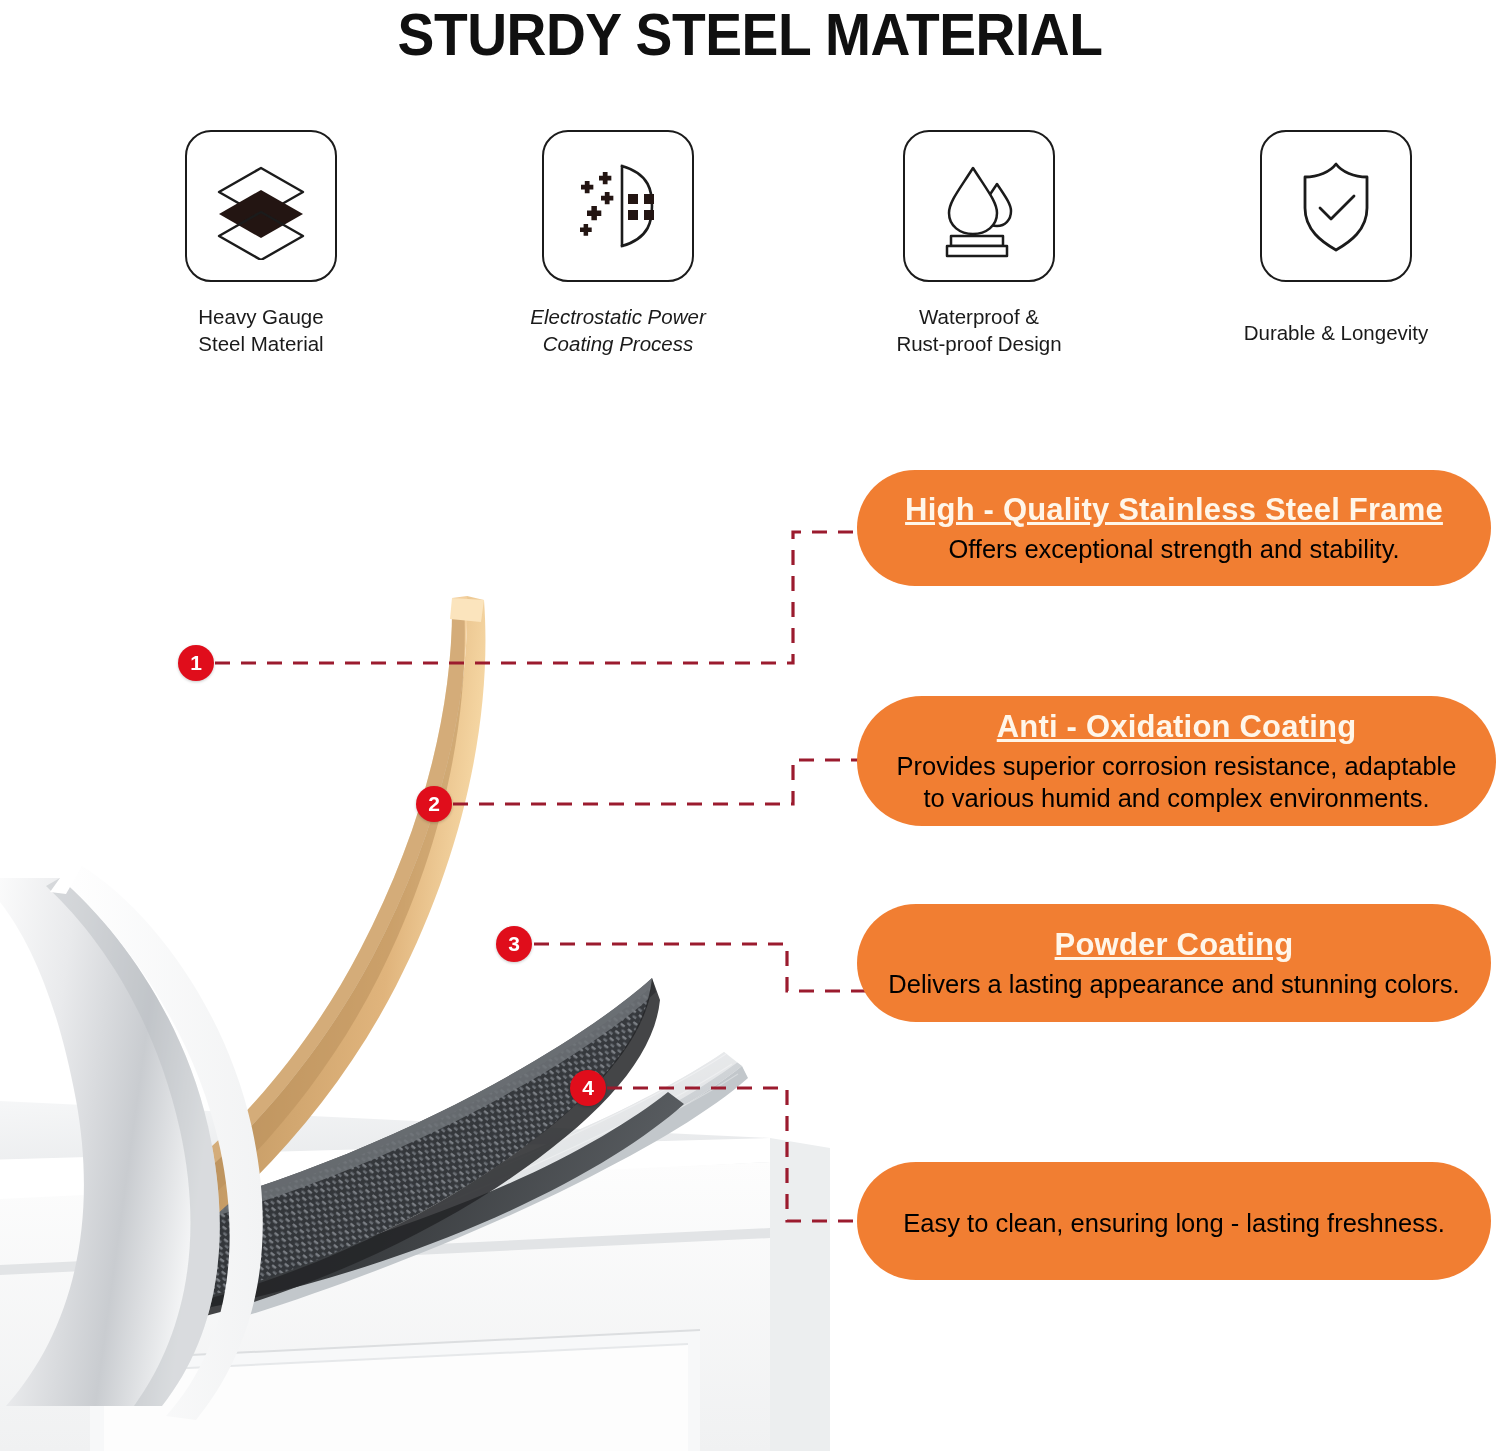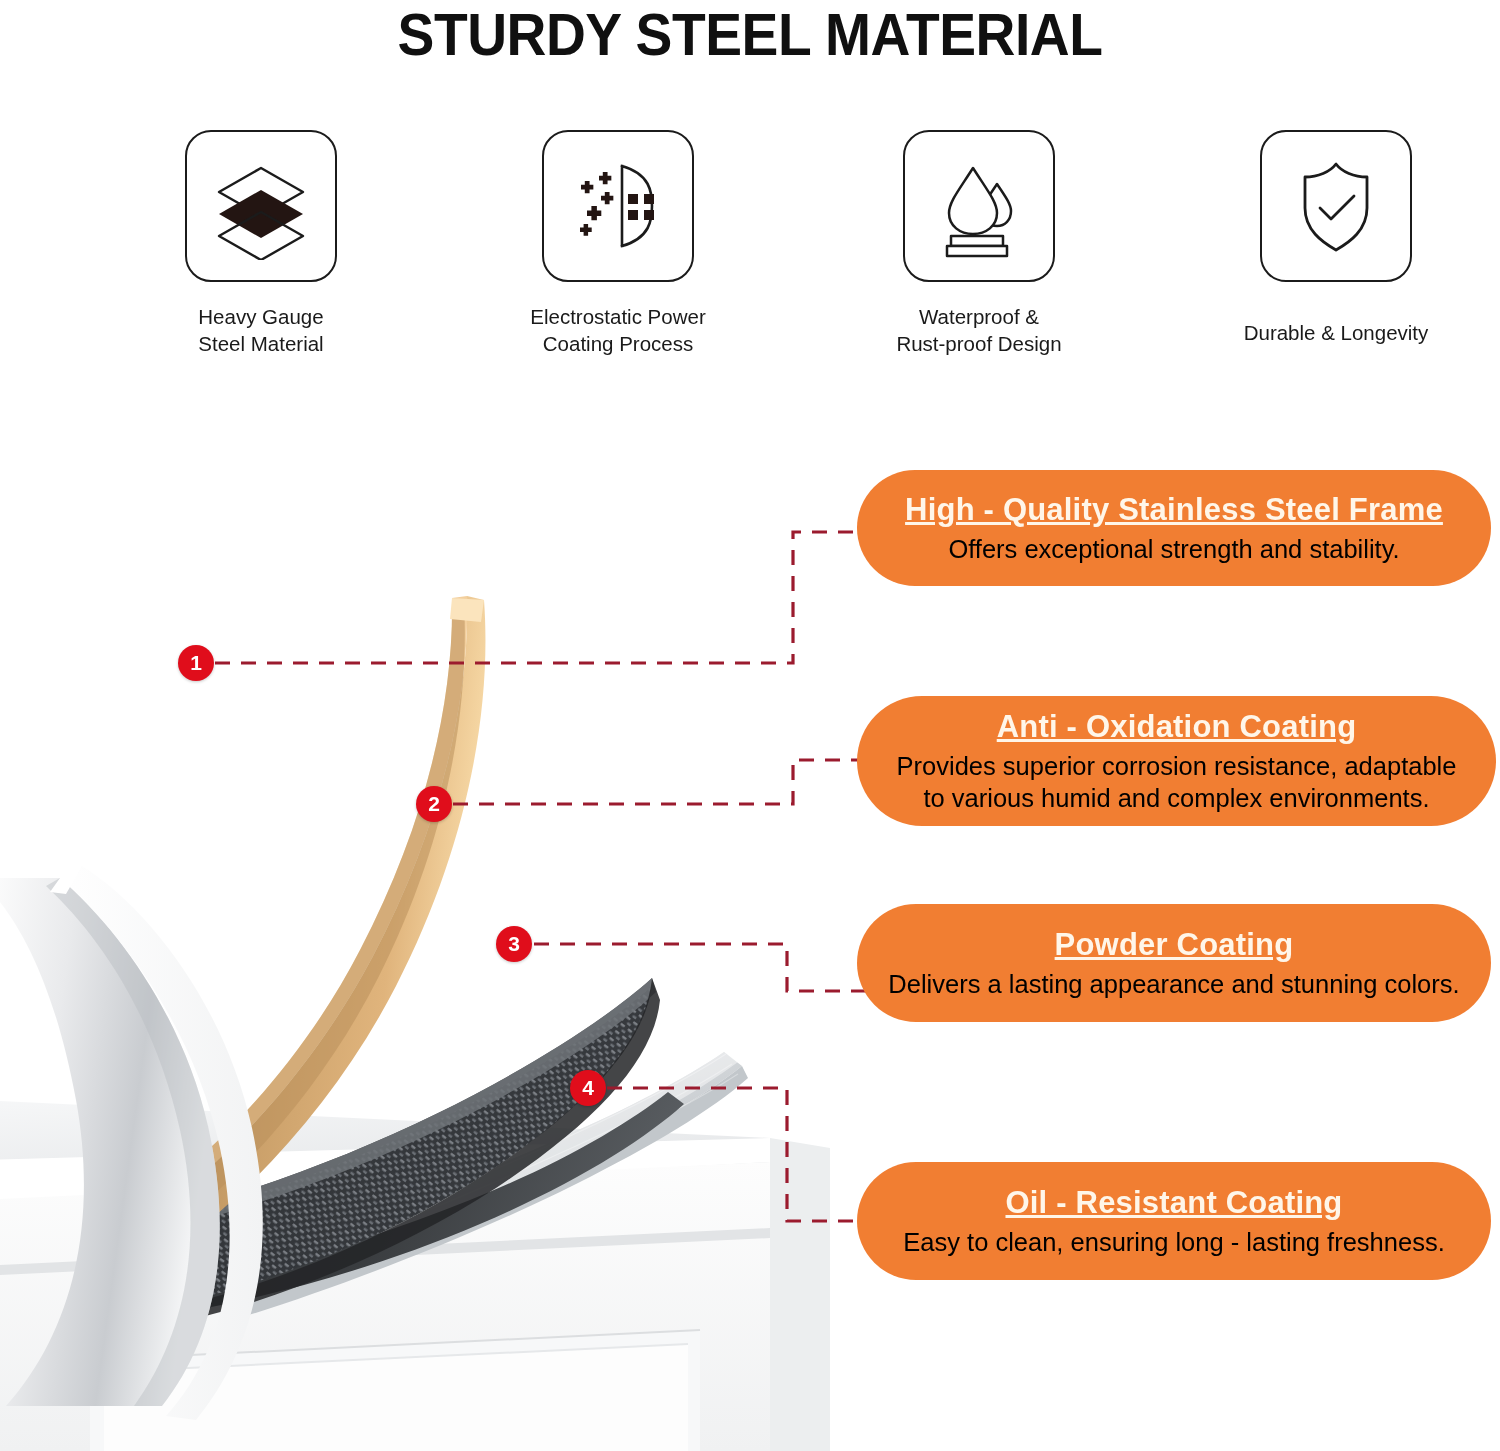--- a/index.html
+++ b/index.html
@@ -46,21 +46,21 @@
   }
   .feature-item {
     position: absolute;
     top: 0;
     width: 300px;
     display: flex;
     flex-direction: column;
     align-items: center;
   }
   .feature-item.f0 { left: 95px; }
-  .feature-item.f1 { left: 452px; }
+  .feature-item.f1 { left: 452px; font-style: italic; }
   .feature-item.f2 { left: 813px; }
   .feature-item.f3 { left: 1170px; gap: 16px; }
 
   .icon-box {
     width: 152px;
     height: 152px;
     border: 2px solid #1b1b1b;
     border-radius: 26px;
     display: flex;
     align-items: center;
@@ -393,17 +393,16 @@
     <div class="callout-title">Anti - Oxidation Coating</div>
     <div class="callout-desc">Provides superior corrosion resistance, adaptable to various humid and complex environments.</div>
   </div>
 
   <div class="callout" id="callout-3">
     <div class="callout-title">Powder Coating</div>
     <div class="callout-desc">Delivers a lasting appearance and stunning colors.</div>
   </div>
 
   <div class="callout" id="callout-4">
-    <div class="callout-title">Oil - Resistant Coating</div>
     <div class="callout-desc">Easy to clean, ensuring long - lasting freshness.</div>
   </div>
 
 </div>
 
 </body></html>

